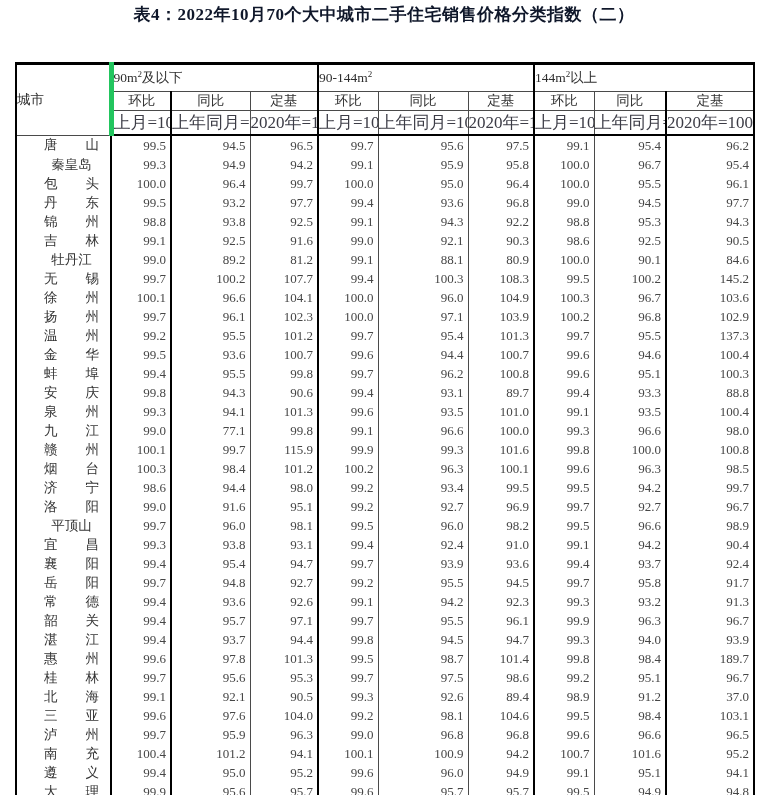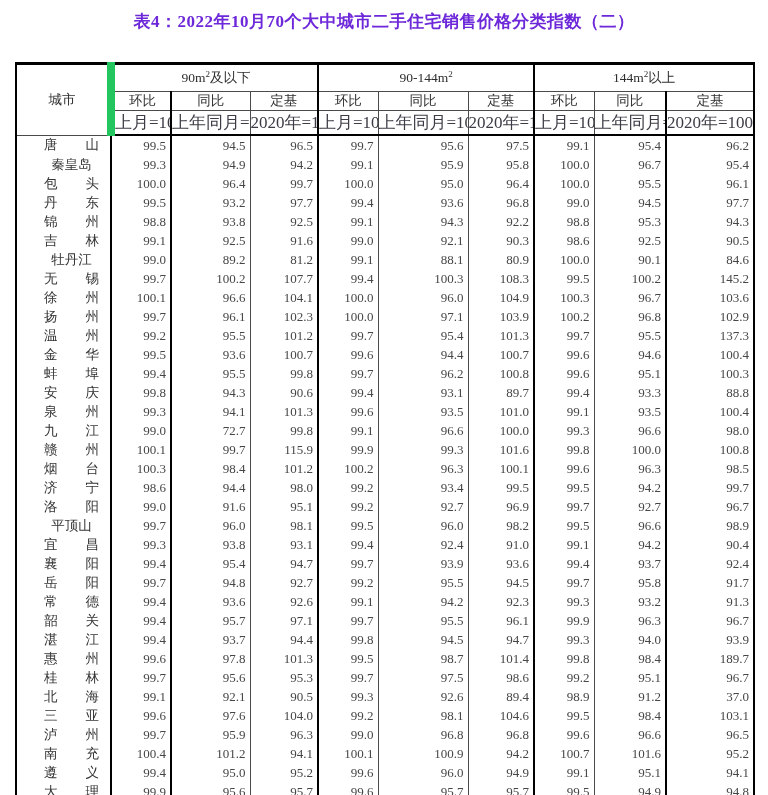--- a/index.html
+++ b/index.html
@@ -7,27 +7,27 @@
     position: relative;
     width: 768px;
     height: 795px;
     background: #ffffff;
     font-family: "Liberation Serif", "DejaVu Serif", serif;
     color: #3d3d3d;
     overflow: hidden;
   }
   .doc-title {
     position: absolute;
-    top: 10px;
+    top: 3px;
     left: 0;
     width: 100%;
     text-align: center;
     font-size: 17px;
     font-weight: bold;
-    color: #6d28d9;
+    color: #0f172a;
     letter-spacing: 0.5px;
   }
   .tbl-wrap {
     position: absolute;
     left: 15px;
     top: 62px;
   }
   table {
     border-collapse: collapse;
     table-layout: fixed;
@@ -39,21 +39,21 @@
   }
   th, td { padding: 0; font-weight: normal; overflow: hidden; white-space: nowrap; }
   .br2 { border-right: 2px solid #000; }
   .br1 { border-right: 1px solid #4a4a4a; }
 
   .row-group th {
     height: 26px;
     font-size: 13.5px;
     color: #2e2e2e;
     border-bottom: 1px solid #4a4a4a;
-    text-align: center;
+    text-align: left;
     vertical-align: middle;
   }
   .row-group sup {
     font-size: 9px;
     vertical-align: baseline;
     position: relative;
     top: -5px;
   }
   .row-sub th {
     height: 18px;
@@ -70,21 +70,21 @@
     color: #3c3c46;
     border-bottom: 2px solid #000;
     text-align: center;
     vertical-align: middle;
   }
   .city-head {
     font-size: 14px;
     color: #2e2e2e;
     text-align: center;
     vertical-align: middle;
-    border-right: 8px solid #22c55e;
+    border-right: 5px solid #22c55e;
     border-bottom: 2px solid #000;
   }
   tbody td { height: 19px; vertical-align: middle; }
   td.val {
     text-align: right;
     padding-right: 4px;
     font-size: 13px;
     color: #464646;
   }
   td.city-cell {
@@ -327,21 +327,21 @@
           <td class="val br1">99.6</td>
           <td class="val br1">93.5</td>
           <td class="val br2">101.0</td>
           <td class="val br1">99.1</td>
           <td class="val br2">93.5</td>
           <td class="val">100.4</td>
         </tr>
         <tr>
           <td class="city-cell"><span class="city-name spread">九江</span></td>
           <td class="val br2">99.0</td>
-          <td class="val br1">72.7</td>
+          <td class="val br1">77.1</td>
           <td class="val br2">99.8</td>
           <td class="val br1">99.1</td>
           <td class="val br1">96.6</td>
           <td class="val br2">100.0</td>
           <td class="val br1">99.3</td>
           <td class="val br2">96.6</td>
           <td class="val">98.0</td>
         </tr>
         <tr>
           <td class="city-cell"><span class="city-name spread">赣州</span></td>

